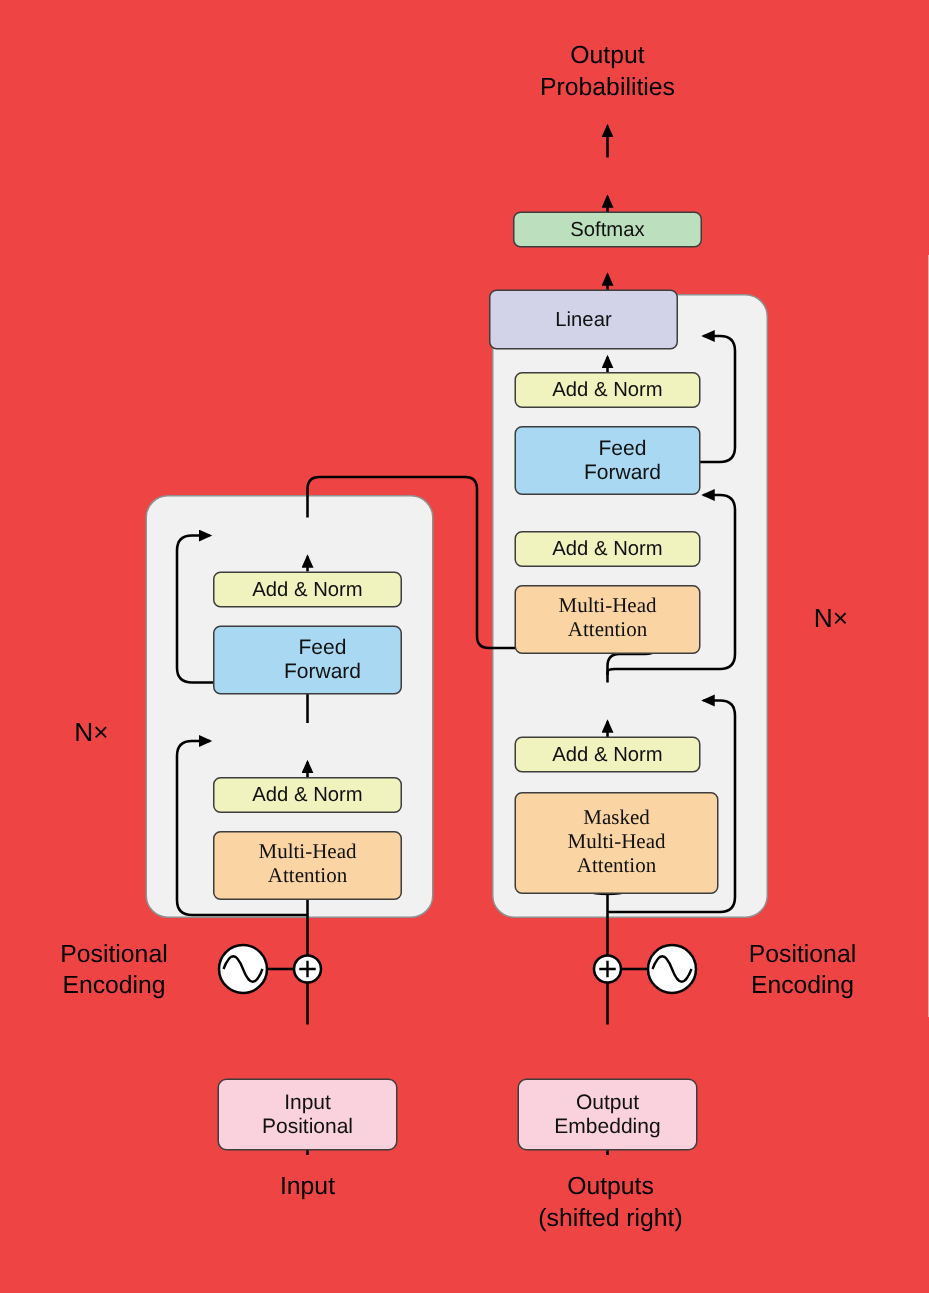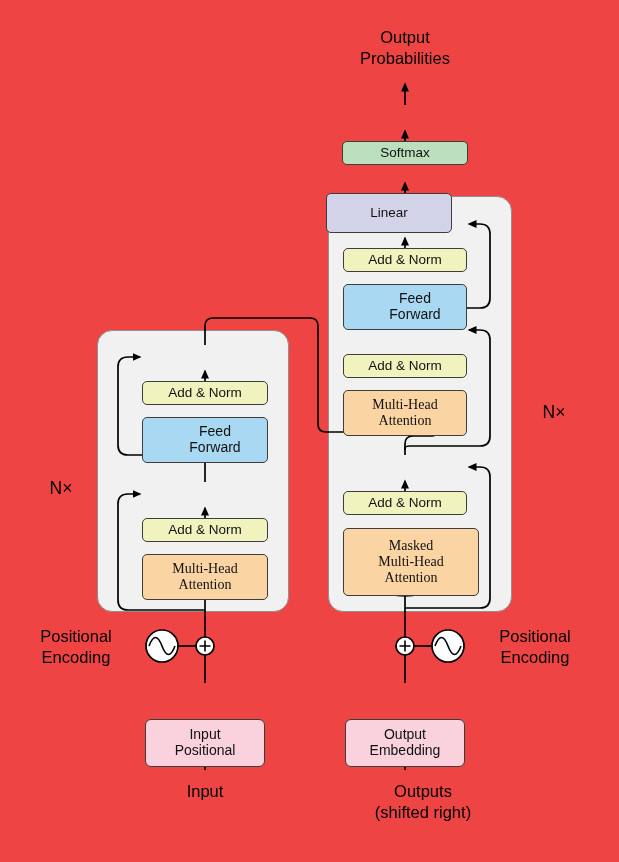--- a/index.html
+++ b/index.html
@@ -130,16 +130,16 @@
 Encoding</div>
   <div class="lbl" style="left:474px;top:626px;width:122px">Positional
 Encoding</div>
 
   <div class="box embed" style="left:145px;top:683px;width:120px;height:48px">Input
 Positional</div>
   <div class="box embed" style="left:345px;top:683px;width:120px;height:48px">Output
 Embedding</div>
 
   <div class="lbl" style="left:145px;top:781px;width:120px">Input</div>
-  <div class="lbl" style="left:348px;top:781px;width:150px">Outputs
+  <div class="lbl" style="left:332px;top:781px;width:150px">Outputs
 (shifted right)</div>
 
 </div>
 
 </body></html>

